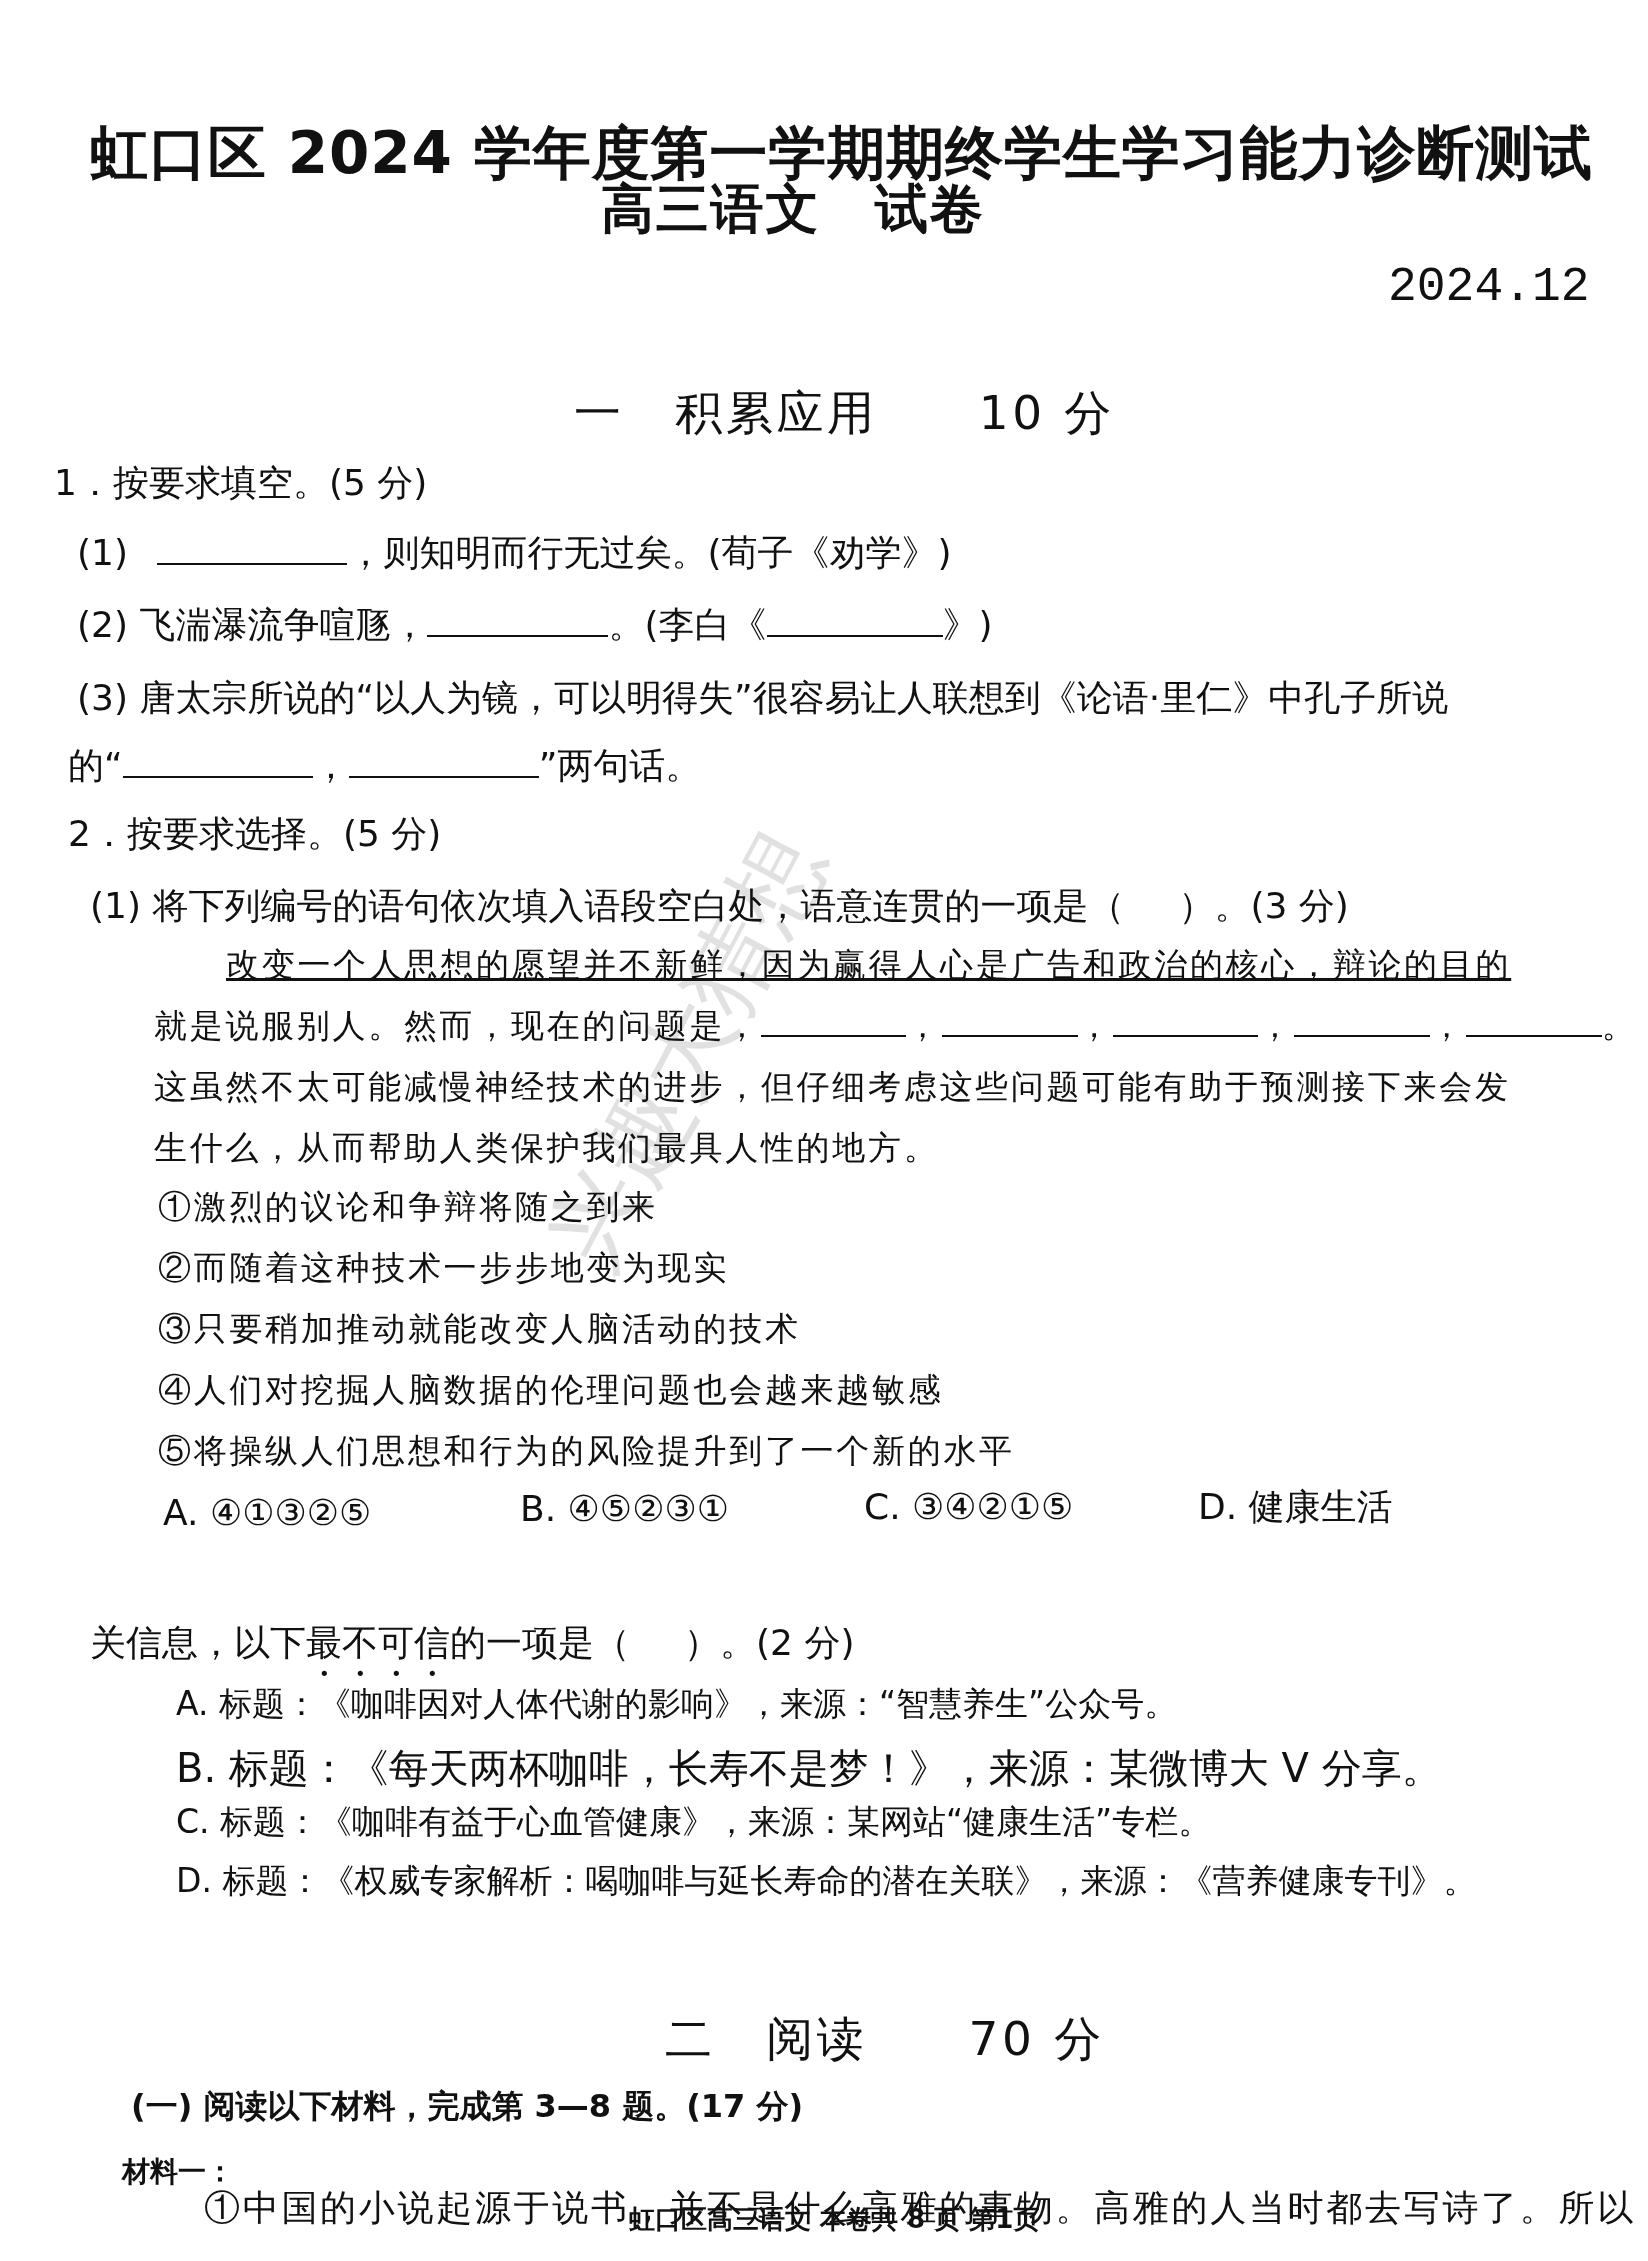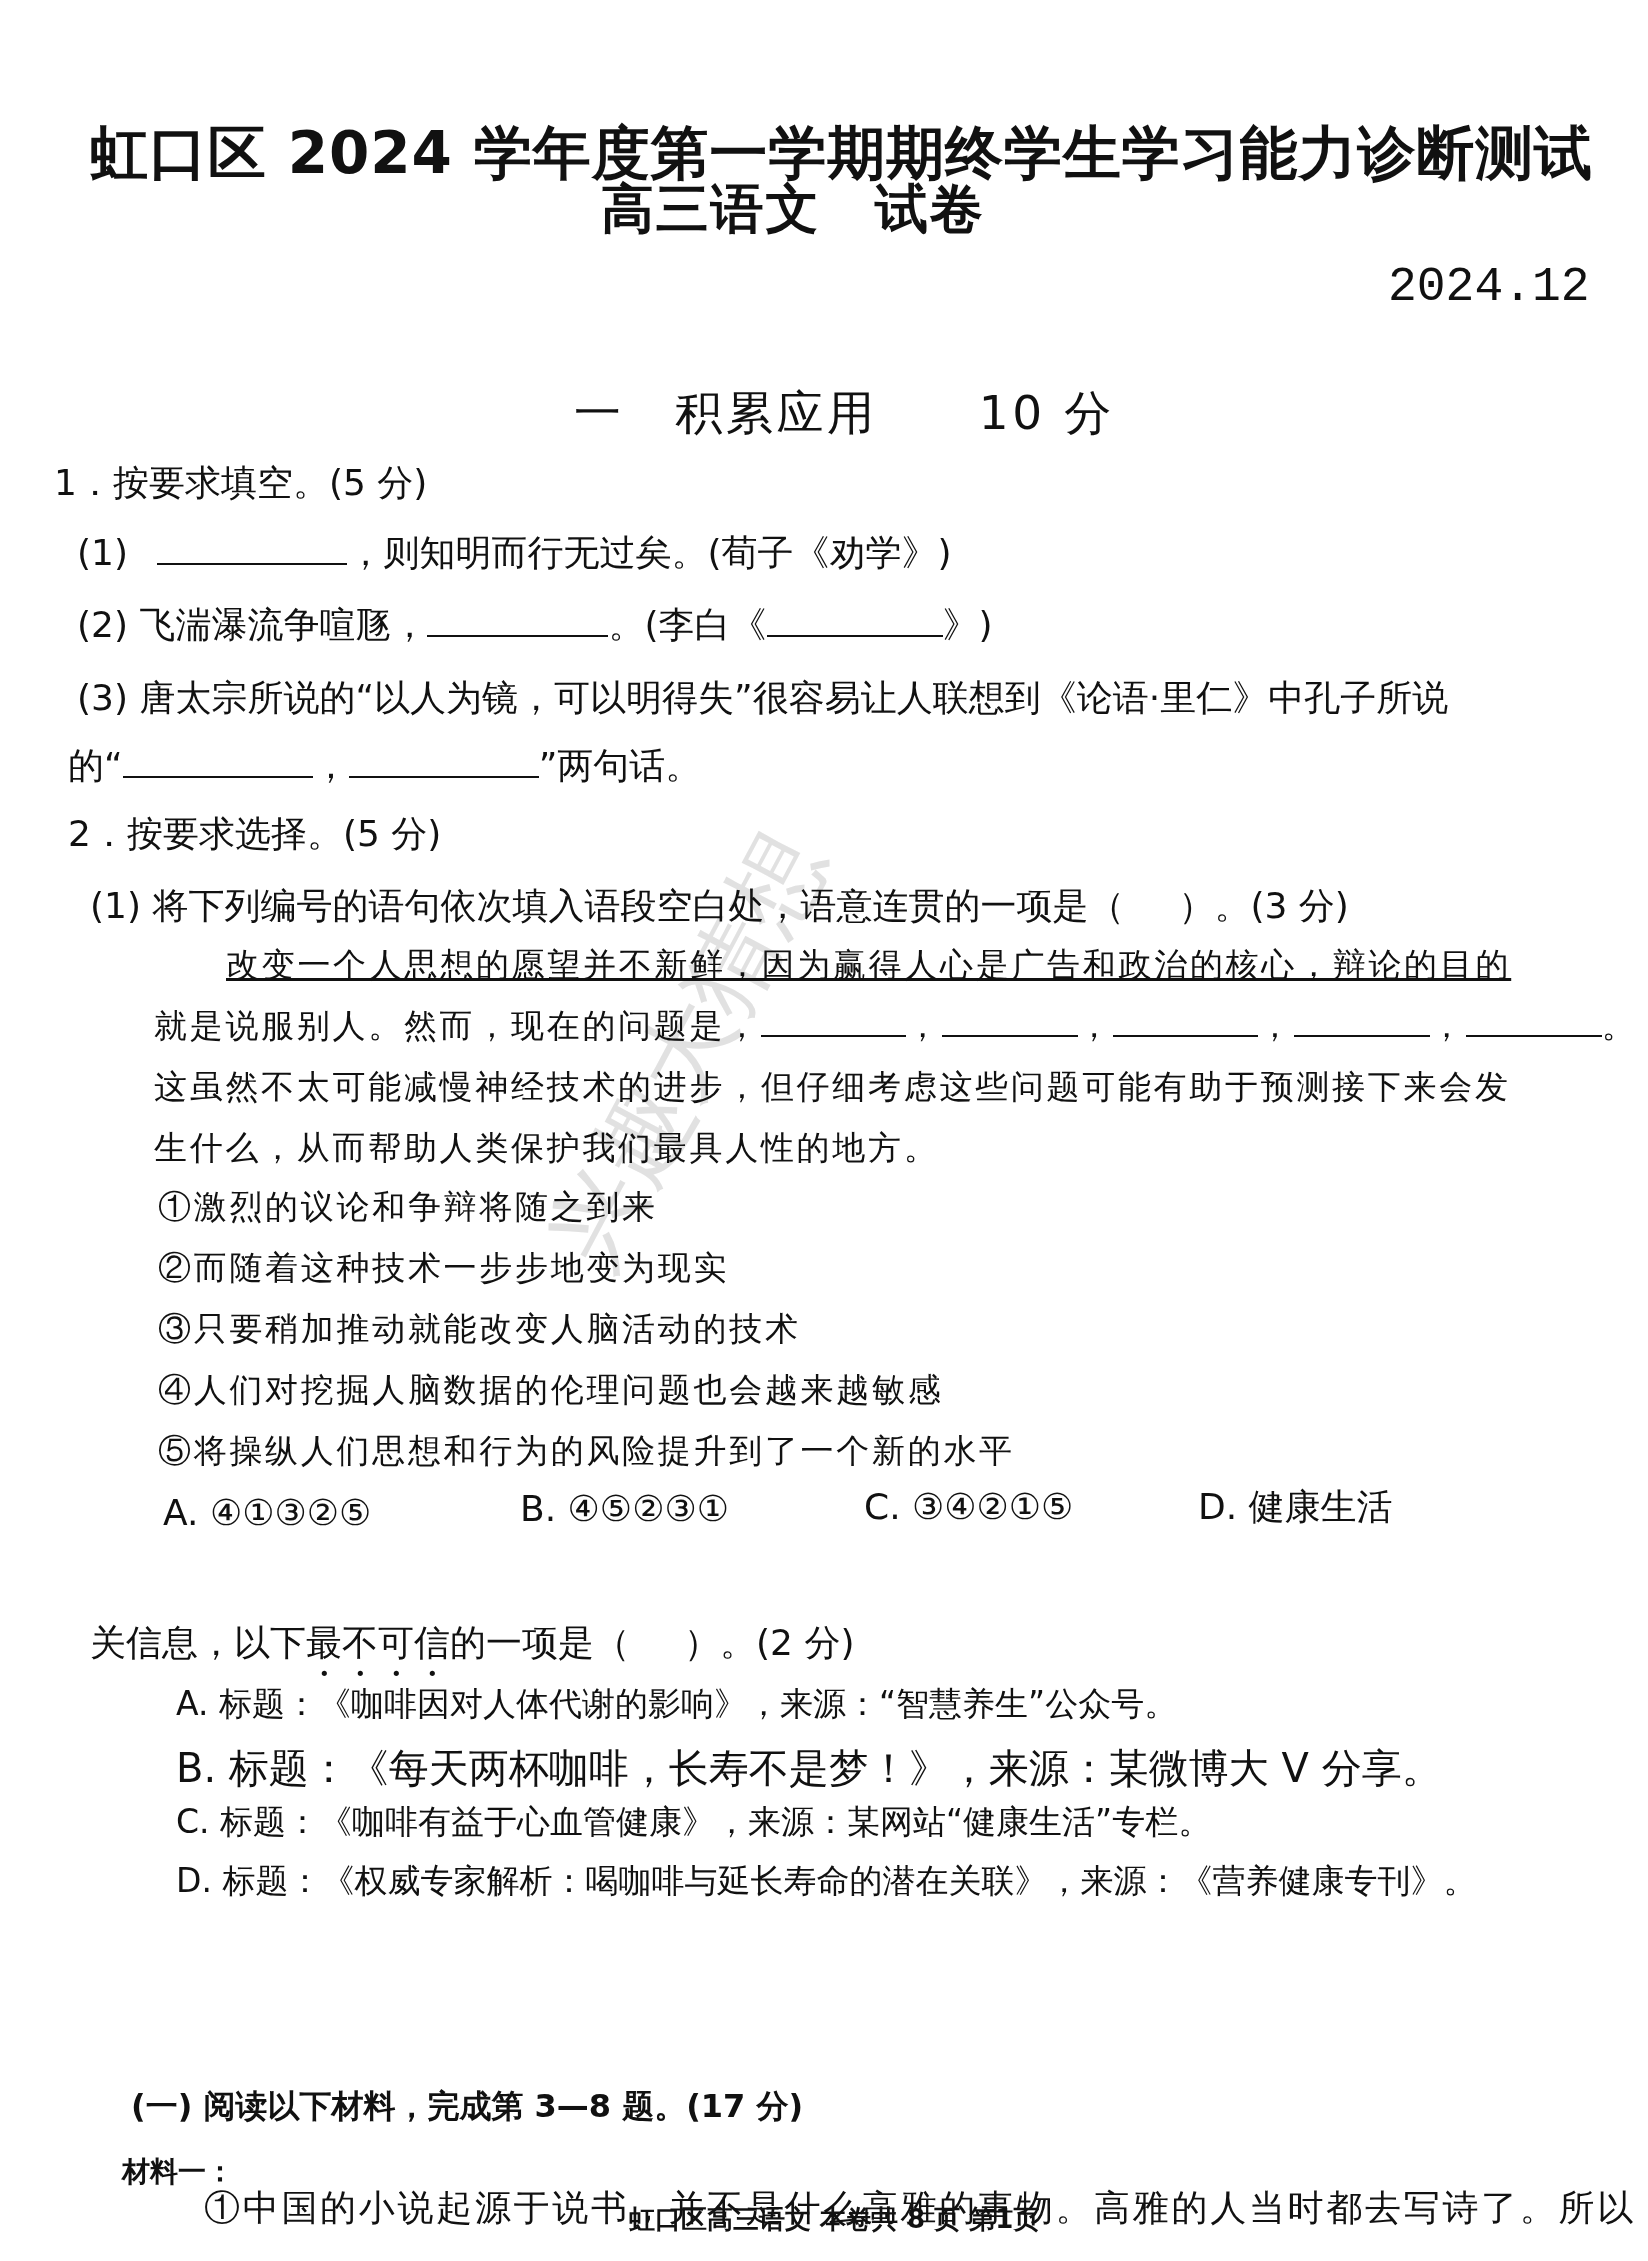--- a/index.html
+++ b/index.html
@@ -85,19 +85,20 @@
 
   <div class="abs q" style="left:90px; top:1619px;">
     <span>关信息，以下</span><span class="emph">最不可信</span><span>的一项是（</span><span class="paren-gap"></span><span>）。(2 分)</span>
   </div>
 
   <div class="abs q" style="left:176px; top:1682px; font-size:33px;">A. 标题：《咖啡因对人体代谢的影响》，来源：“智慧养生”公众号。</div>
   <div class="abs q" style="left:176px; top:1741px; font-size:40px;">B. 标题：《每天两杯咖啡，长寿不是梦！》，来源：某微博大 V 分享。</div>
   <div class="abs q" style="left:176px; top:1800px; font-size:33px;">C. 标题：《咖啡有益于心血管健康》，来源：某网站“健康生活”专栏。</div>
   <div class="abs q" style="left:176px; top:1859px; font-size:33px;">D. 标题：《权威专家解析：喝咖啡与延长寿命的潜在关联》，来源：《营养健康专刊》。</div>
 
+  <div class="abs sec-heading" style="left:665px; top:2008px;">二　阅读　　70 分</div>
   <div class="abs q" style="left:131px; top:2085px; font-size:32px; font-weight:bold;">(一) 阅读以下材料，完成第 3—8 题。(17 分)</div>
   <div class="abs q" style="left:122px; top:2153px; font-size:28px; font-weight:bold;">材料一：</div>
   <div class="abs body-serif" style="left:204px; top:2184px; font-size:36px;">①中国的小说起源于说书，并不是什么高雅的事物。高雅的人当时都去写诗了。所以，</div>
 
   <div class="abs footer">虹口区高三语文 本卷共 8 页 第1页</div>
 </div>
 
 
 </body></html>

